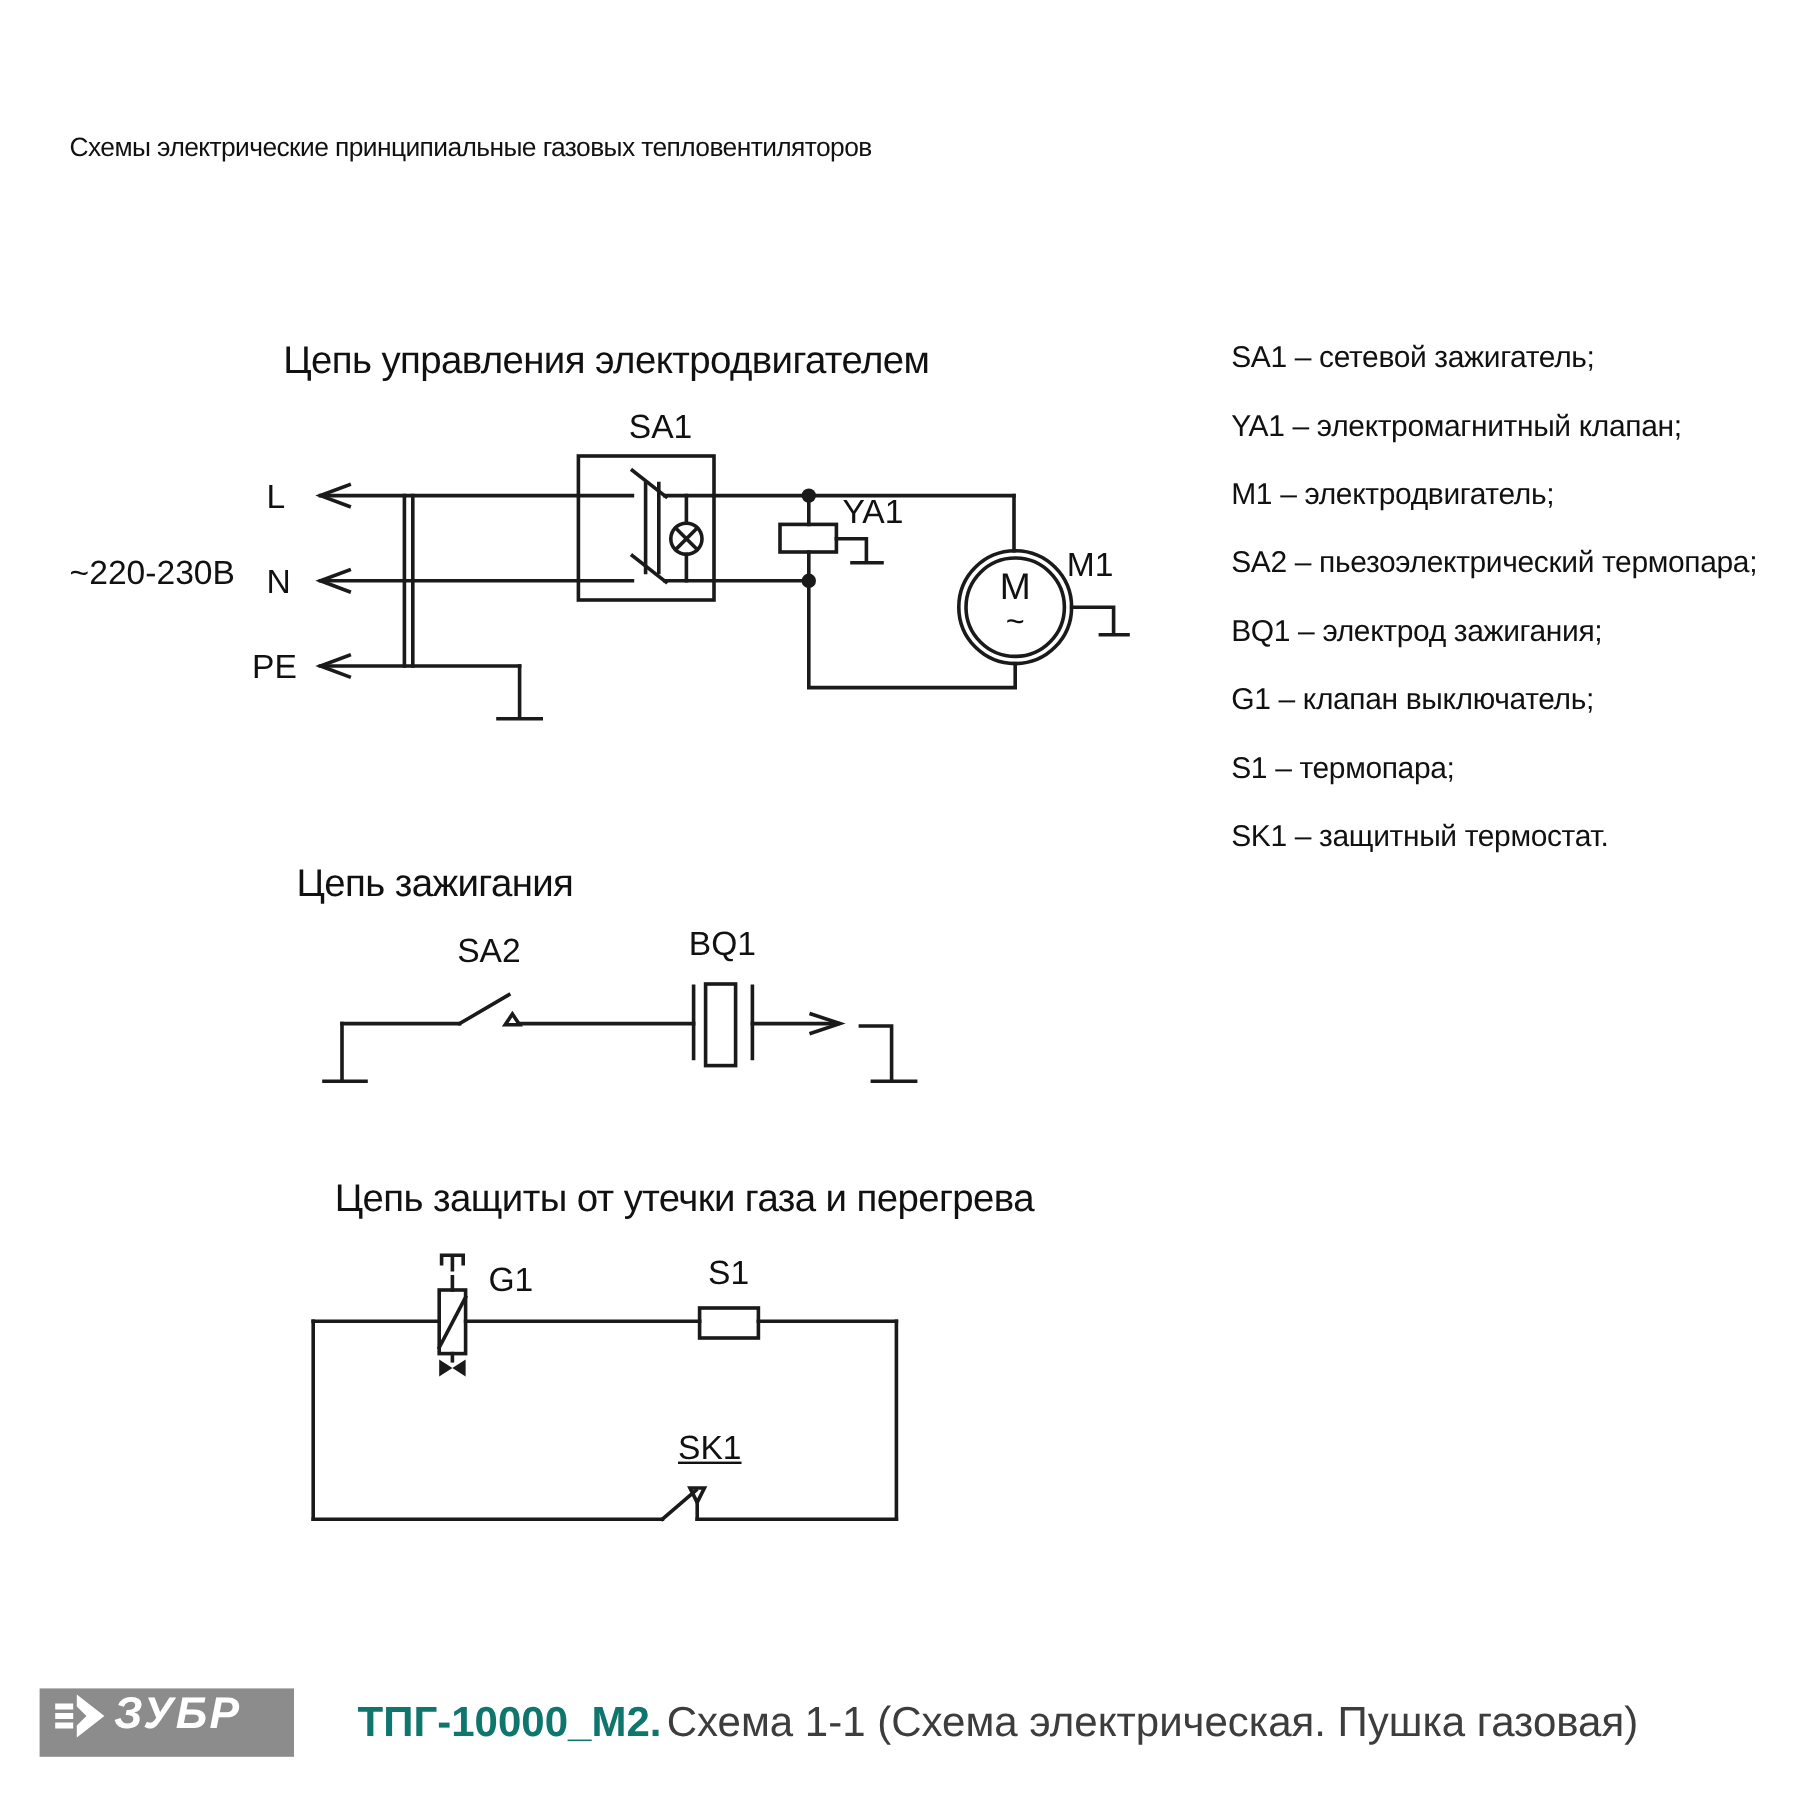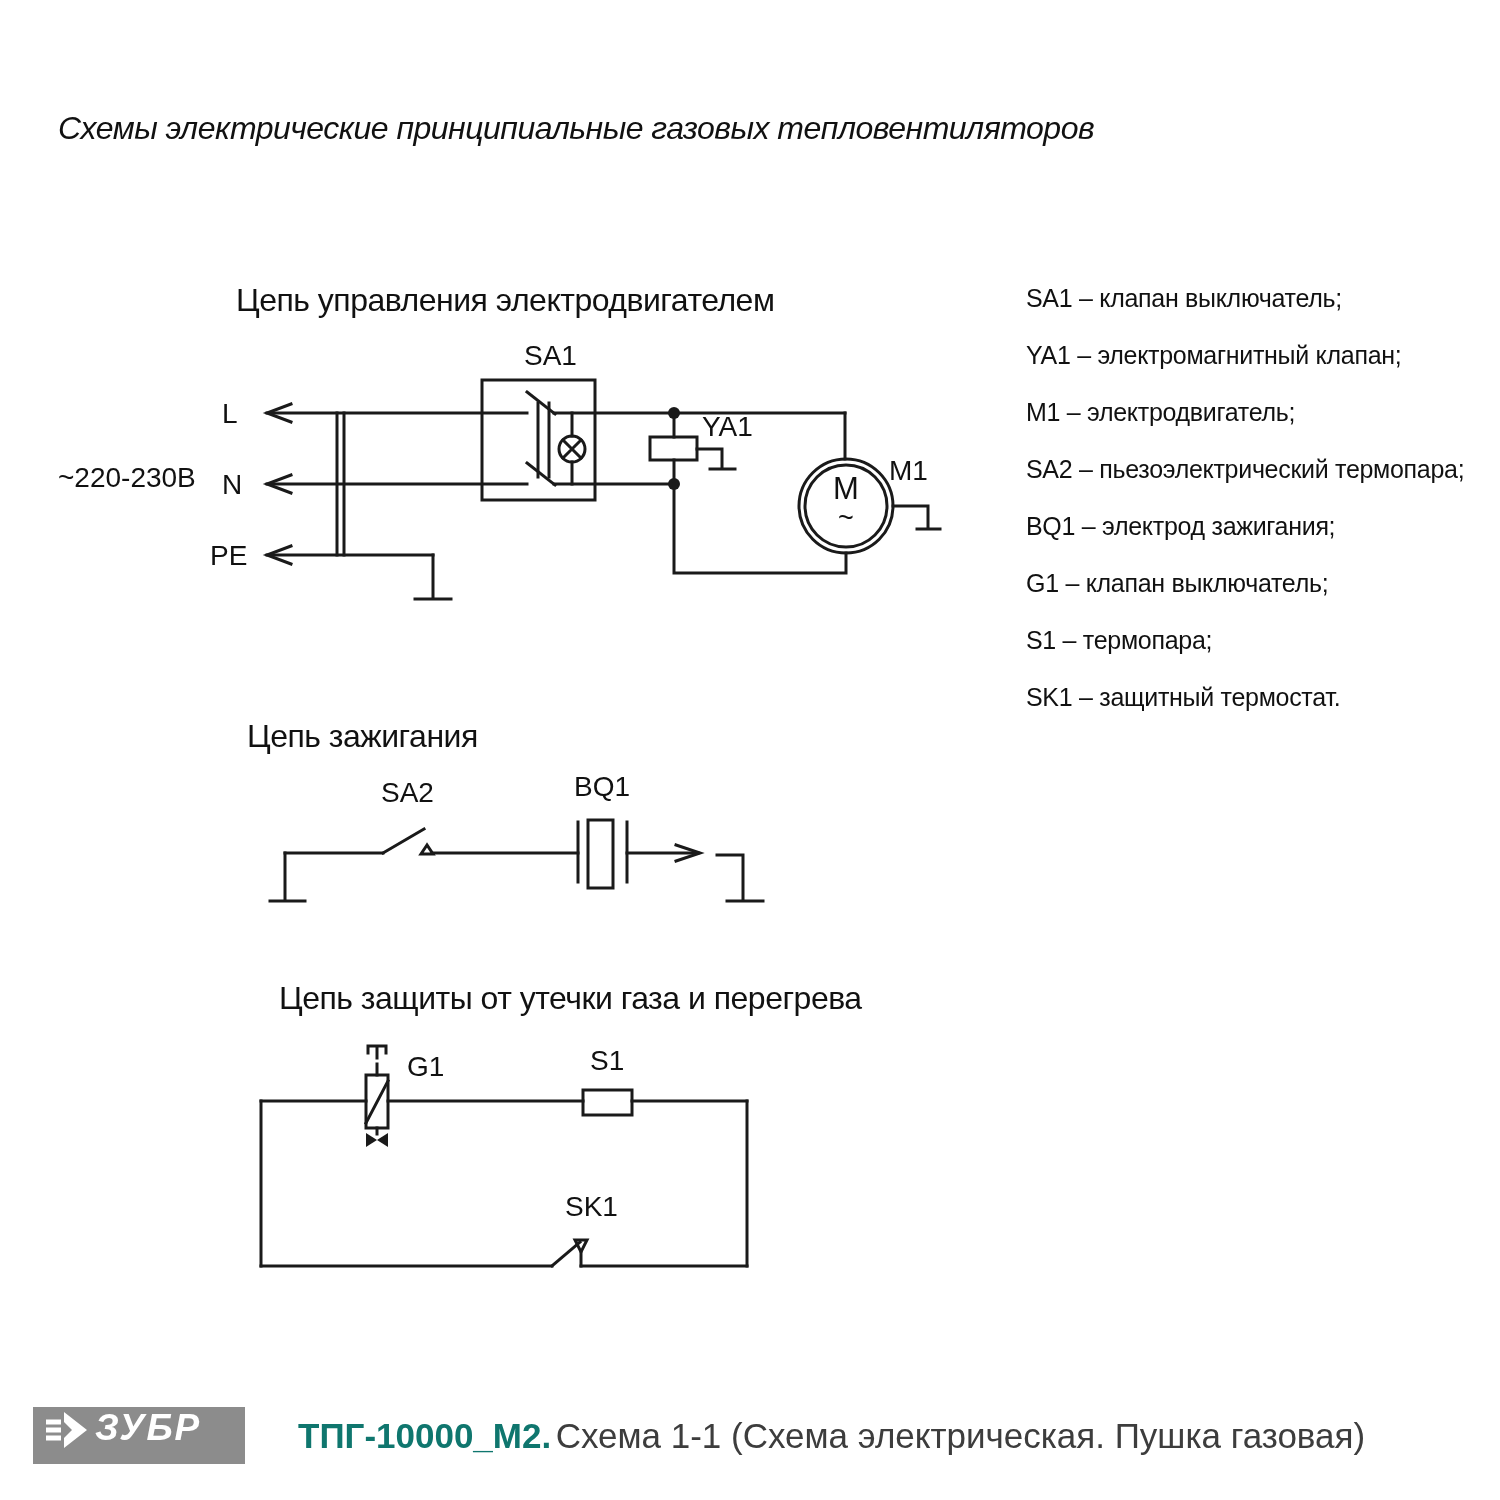--- a/index.html
+++ b/index.html
@@ -3,21 +3,21 @@
 <meta charset="utf-8">
 <style>
   html,body { margin:0; padding:0; background:#ffffff; }
   .page {
     position:relative; width:1500px; height:1500px; background:#fff;
     font-family:"Liberation Sans", sans-serif; color:var(--text,#111);
     overflow:hidden;
   }
   .schem { position:absolute; left:0; top:0; color:var(--line,#1a1a1a); }
   .lbl { position:absolute; white-space:nowrap; color:var(--text,#111); }
-  .doc-title { left:58px; top:110px; font-size:32px; letter-spacing:-0.5px;font-style:italic; }
+  .doc-title { left:58px; top:110px; font-size:22px; letter-spacing:-0.5px; }
   .sec-title { font-size:32px; letter-spacing:-0.5px; }
   .ref  { font-size:28px; }
   .term { font-size:28px; }
   .volt { left:58px; top:462px; font-size:28px; }
   .motor-m  { left:846px; top:471px; font-size:31px; transform:translateX(-50%); }
   .motor-ac { left:846px; top:503px; font-size:27px; transform:translateX(-50%); }
   .legend { position:absolute; left:1026px; top:284px; }
   .legend-item { position:absolute; left:0; white-space:nowrap; font-size:25px; letter-spacing:-0.3px; }
   .footer-logo {
     position:absolute; left:33px; top:1407px; width:212px; height:57px;
@@ -120,24 +120,24 @@
   <div class="lbl ref" style="left:702px; top:411px;">YA1</div>
   <div class="lbl ref" style="left:889px; top:455px;">M1</div>
   <div class="lbl motor-m">M</div>
   <div class="lbl motor-ac">~</div>
 
   <div class="lbl ref" style="left:381px; top:777px;">SA2</div>
   <div class="lbl ref" style="left:574px; top:771px;">BQ1</div>
 
   <div class="lbl ref" style="left:407px; top:1051px;">G1</div>
   <div class="lbl ref" style="left:590px; top:1045px;">S1</div>
-  <div class="lbl ref" style="left:565px; top:1191px;">SK1</div>
+  <div class="lbl ref" style="left:565px; top:1191px;text-decoration:underline;">SK1</div>
 
   <div class="legend">
-    <div class="legend-item" style="top:0px;">SA1 – клапан выключатель;</div>
+    <div class="legend-item" style="top:0px;">SA1 – сетевой зажигатель;</div>
     <div class="legend-item" style="top:57px;">YA1 – электромагнитный клапан;</div>
     <div class="legend-item" style="top:114px;">M1 – электродвигатель;</div>
     <div class="legend-item" style="top:171px;">SA2 – пьезоэлектрический термопара;</div>
     <div class="legend-item" style="top:228px;">BQ1 – электрод зажигания;</div>
     <div class="legend-item" style="top:285px;">G1 – клапан выключатель;</div>
     <div class="legend-item" style="top:342px;">S1 – термопара;</div>
     <div class="legend-item" style="top:399px;">SK1 – защитный термостат.</div>
   </div>
 
   <div class="footer-logo">

